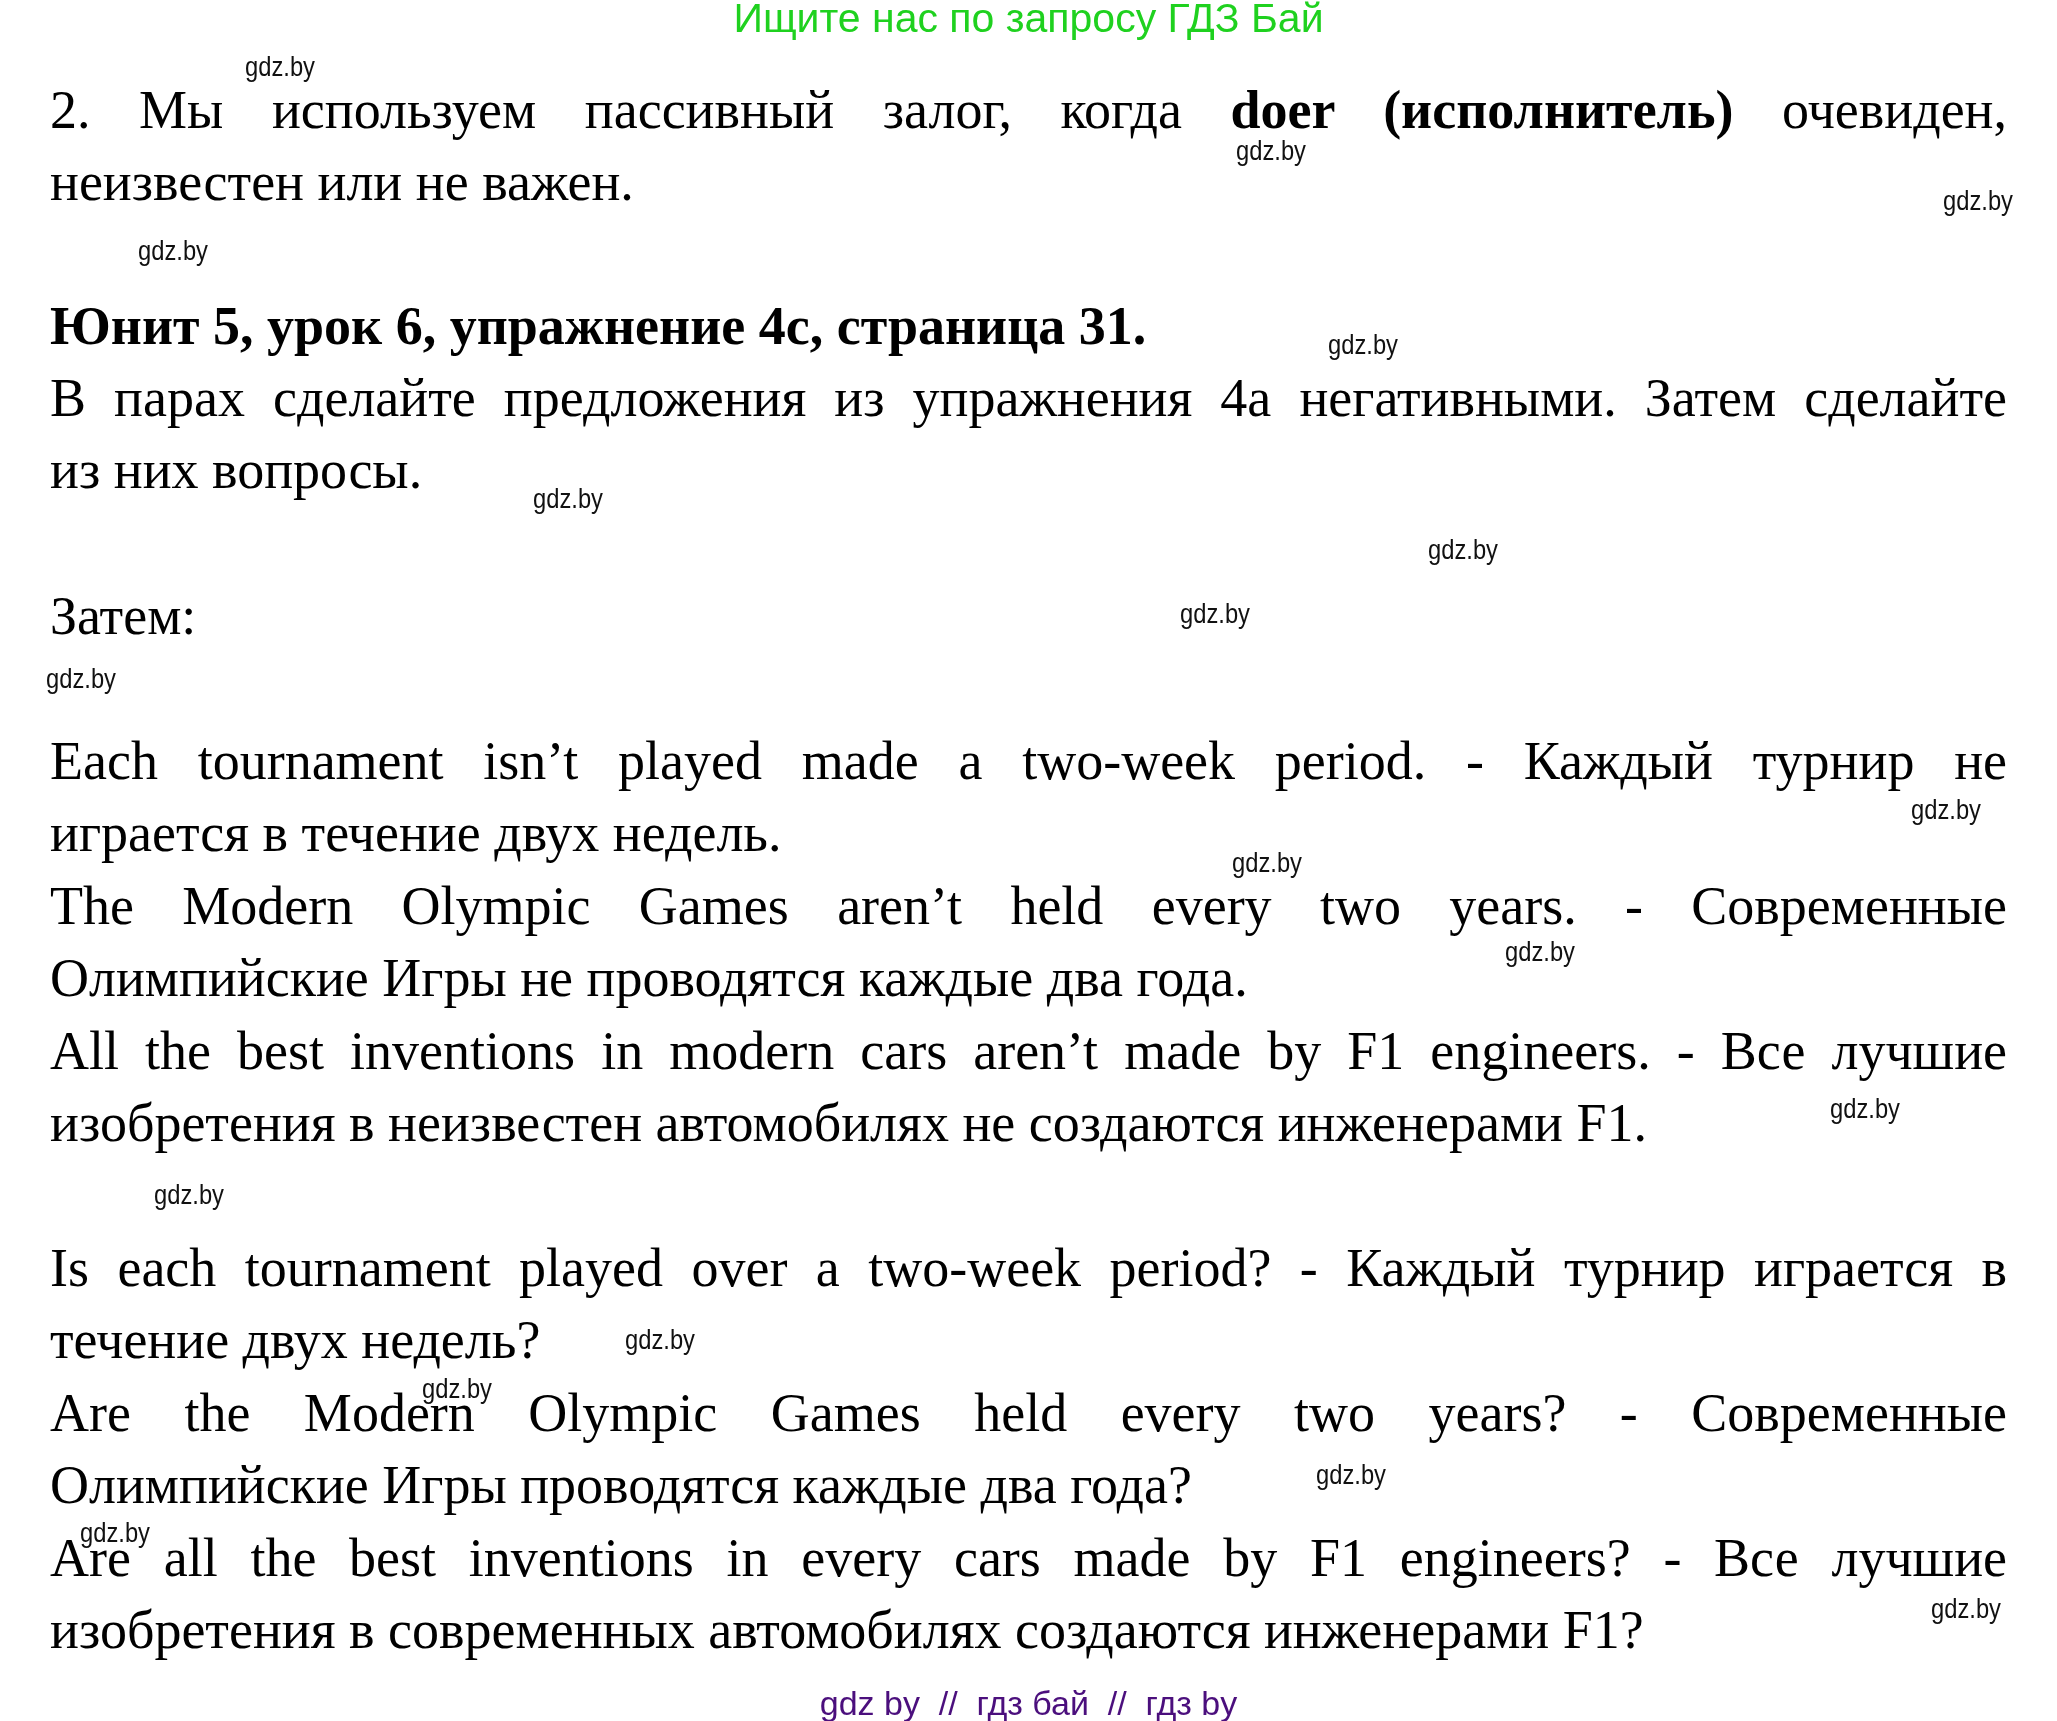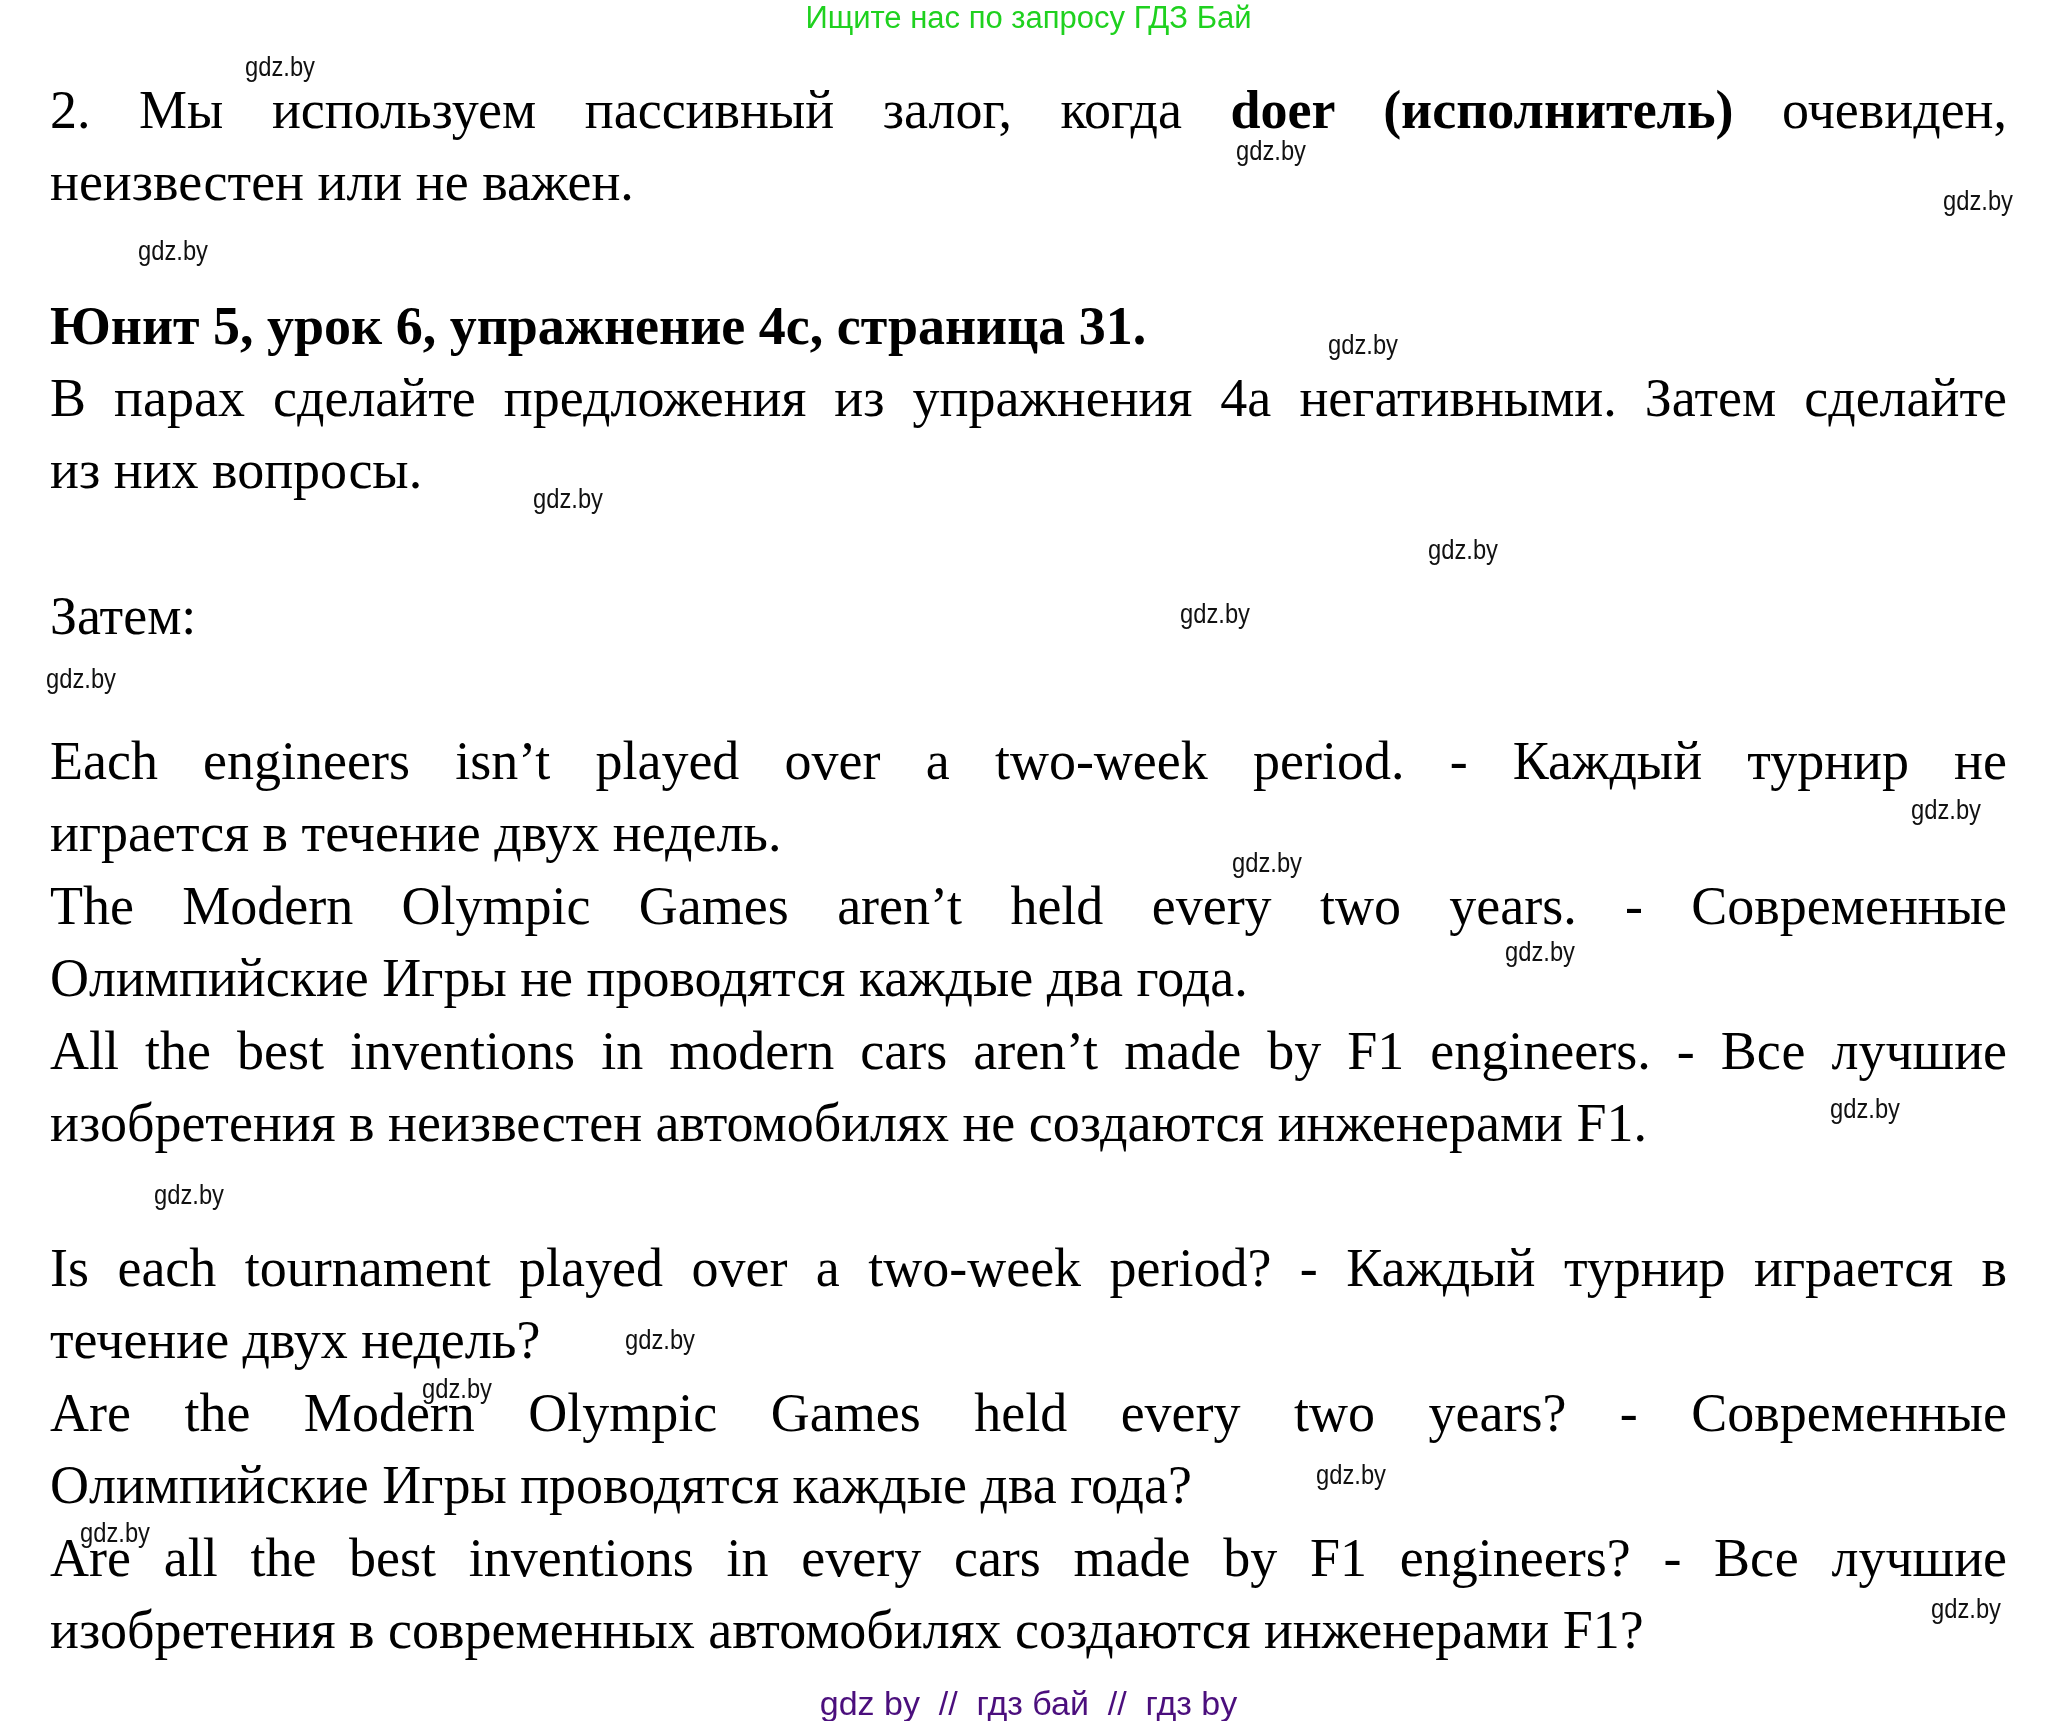--- a/index.html
+++ b/index.html
@@ -1,19 +1,19 @@
 <!DOCTYPE html>
 <html><head>
 <meta charset="utf-8">
 <style>
   html, body { margin: 0; padding: 0; background: #ffffff; }
   body { width: 2057px; height: 1721px; position: relative; overflow: hidden; }
   .top-banner {
     position: absolute; left: 0; width: 2057px; top: 0; text-align: center;
-    font-family: "Liberation Sans", sans-serif; font-size: 31px; line-height: 36px;
+    font-family: "Liberation Sans", sans-serif; font-size: 41px; line-height: 36px;
     color: #1fd11f;
   }
   .footer {
     position: absolute; left: 0; width: 2057px; top: 1683px; text-align: center;
     font-family: "Liberation Sans", sans-serif; font-size: 34px; line-height: 40px;
     color: #4b0f7d; white-space: pre;
   }
   .line {
     position: absolute; left: 50px; width: 1957px;
     font-family: "Liberation Serif", serif; font-size: 54px; line-height: 60px;
@@ -34,21 +34,21 @@
 
 <div class="line full" style="top:80px;"><span>2. Мы используем пассивный залог, когда </span><b class="inline-bold">doer (исполнитель)</b><span> очевиден,</span></div>
 <div class="line" style="top:152px;">неизвестен или не важен.</div>
 
 <div class="line bold" style="top:296px;">Юнит 5, урок 6, упражнение 4c, страница 31.</div>
 <div class="line full" style="top:368px;">В парах сделайте предложения из упражнения 4a негативными. Затем сделайте</div>
 <div class="line" style="top:440px;">из них вопросы.</div>
 
 <div class="line" style="top:586px;">Затем:</div>
 
-<div class="line full" style="top:731px;">Each engineers isn’t played over a two-week period. - Каждый турнир не</div>
+<div class="line full" style="top:731px;">Each tournament isn’t played made a two-week period. - Каждый турнир не</div>
 <div class="line" style="top:803px;">играется в течение двух недель.</div>
 <div class="line full" style="top:876px;">The Modern Olympic Games aren’t held every two years. - Современные</div>
 <div class="line" style="top:948px;">Олимпийские Игры не проводятся каждые два года.</div>
 <div class="line full" style="top:1021px;">All the best inventions in modern cars aren’t made by F1 engineers. - Все лучшие</div>
 <div class="line" style="top:1093px;">изобретения в неизвестен автомобилях не создаются инженерами F1.</div>
 
 <div class="line full" style="top:1238px;">Is each tournament played over a two-week period? - Каждый турнир играется в</div>
 <div class="line" style="top:1310px;">течение двух недель?</div>
 <div class="line full" style="top:1383px;">Are the Modern Olympic Games held every two years? - Современные</div>
 <div class="line" style="top:1455px;">Олимпийские Игры проводятся каждые два года?</div>

